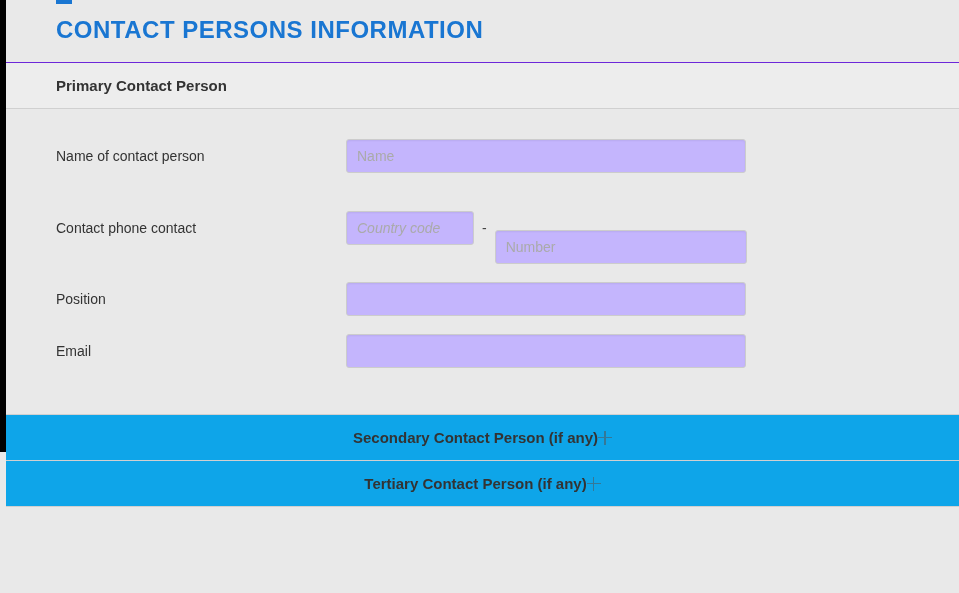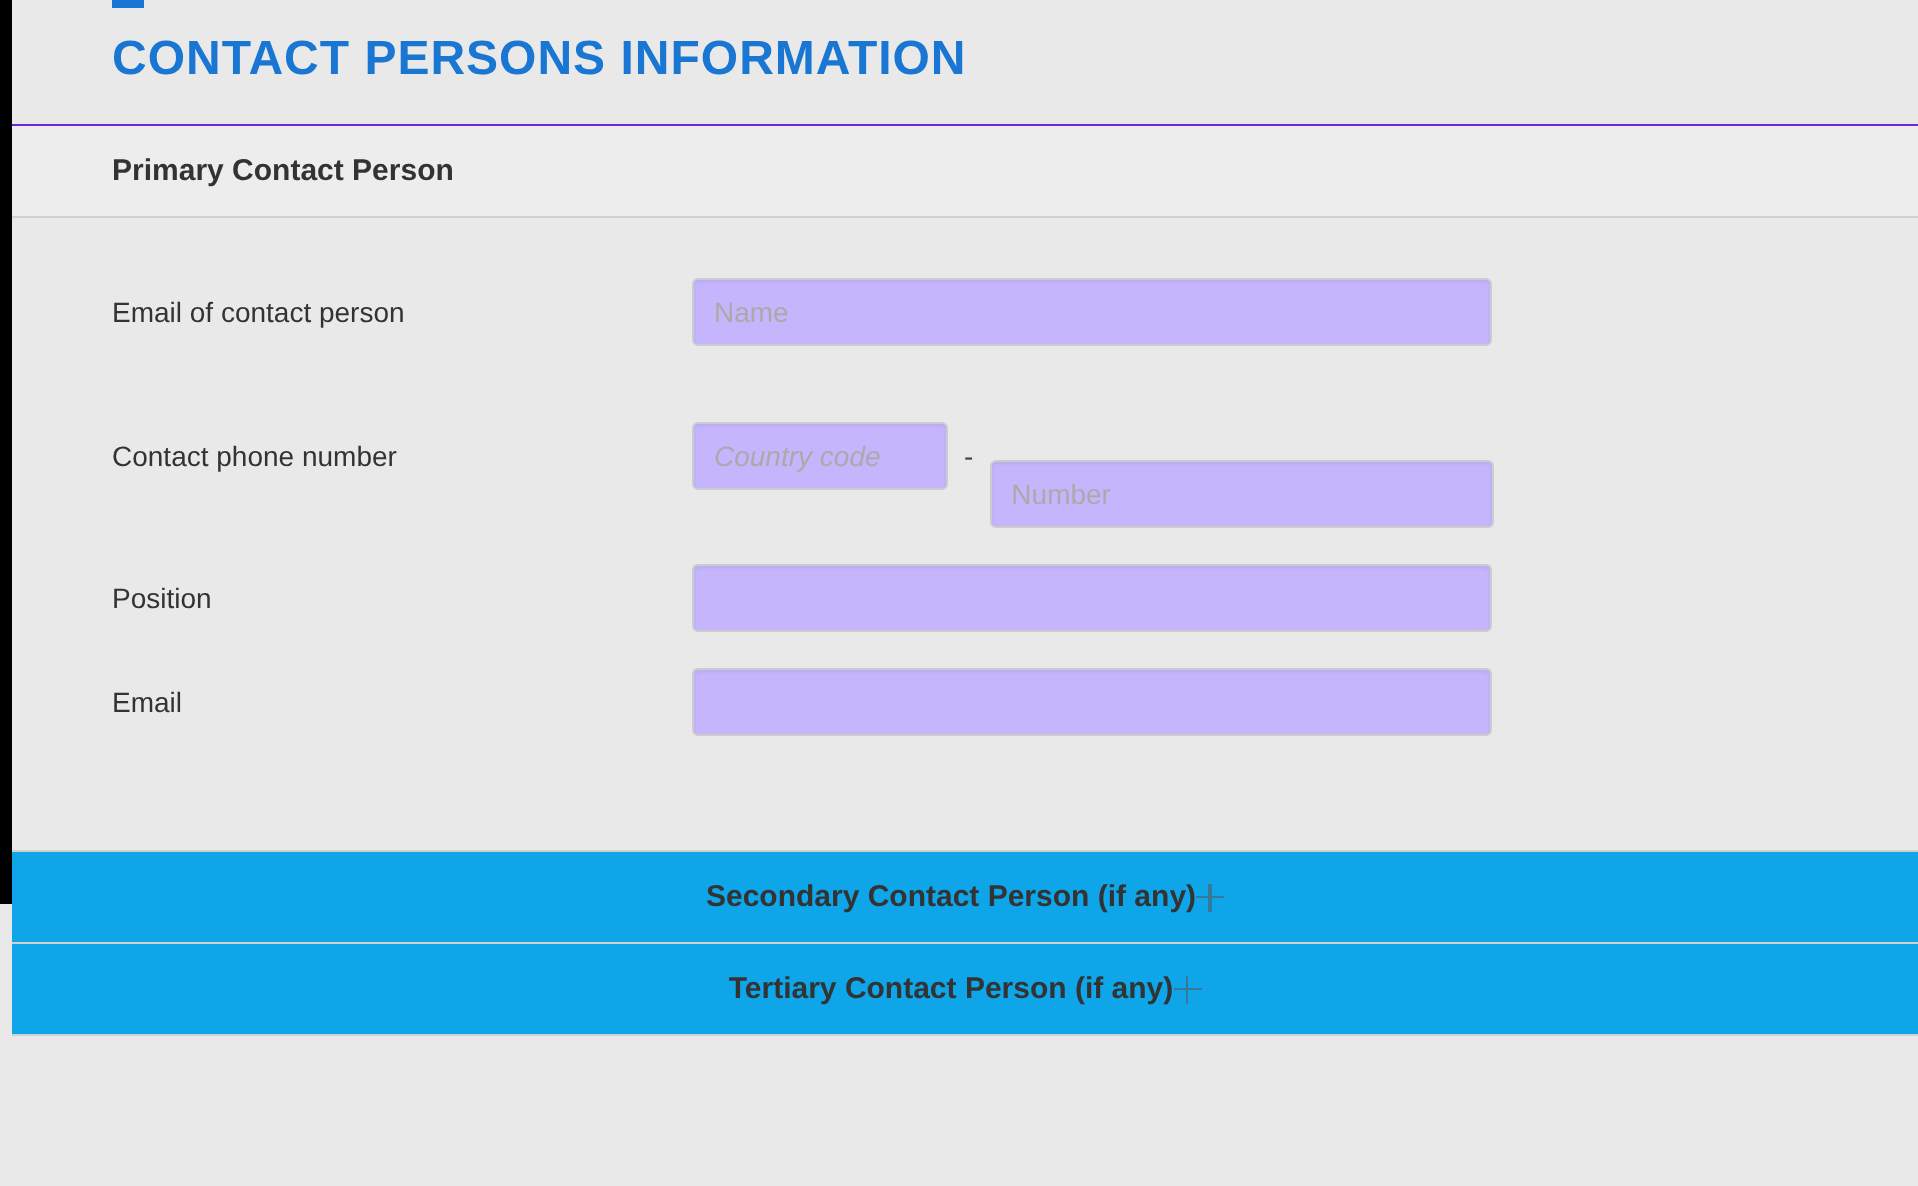--- a/index.html
+++ b/index.html
@@ -54,21 +54,21 @@
 
   .form-body {
     background: #e9e9e9;
     padding: 30px 50px 40px 50px;
   }
   .form-row {
     display: flex;
     align-items: center;
     margin-bottom: 18px;
   }
-  .form-row:last-child { margin-bottom: 18px; }
+  .form-row:last-child { margin-bottom: 7px; }
   .form-label {
     width: 290px;
     font-size: 14px;
     color: #333;
   }
   .form-fields {
     flex: 1;
     display: flex;
     align-items: center;
   }
@@ -163,28 +163,28 @@
     <div class="header-title">CONTACT PERSONS INFORMATION</div>
   </div>
 
   <div class="section-header">
     <span>Primary Contact Person</span>
   </div>
 
   <div class="form-body">
 
     <div class="form-row">
-      <div class="form-label">Email of contact person</div>
+      <div class="form-label">Name of contact person</div>
       <div class="form-fields">
         <input type="text" class="input-full" placeholder="Name" style="">
       </div>
     </div>
 
     <div class="form-row">
-      <div class="form-label">Contact phone number</div>
+      <div class="form-label">Contact phone contact</div>
       <div class="form-fields">
         <input type="text" class="input-code" placeholder="Country code" style="">
         <span class="dash">-</span>
         <input type="text" class="input-number" placeholder="Number" style="">
       </div>
     </div>
 
     <div class="form-row">
       <div class="form-label">Position</div>
       <div class="form-fields">

